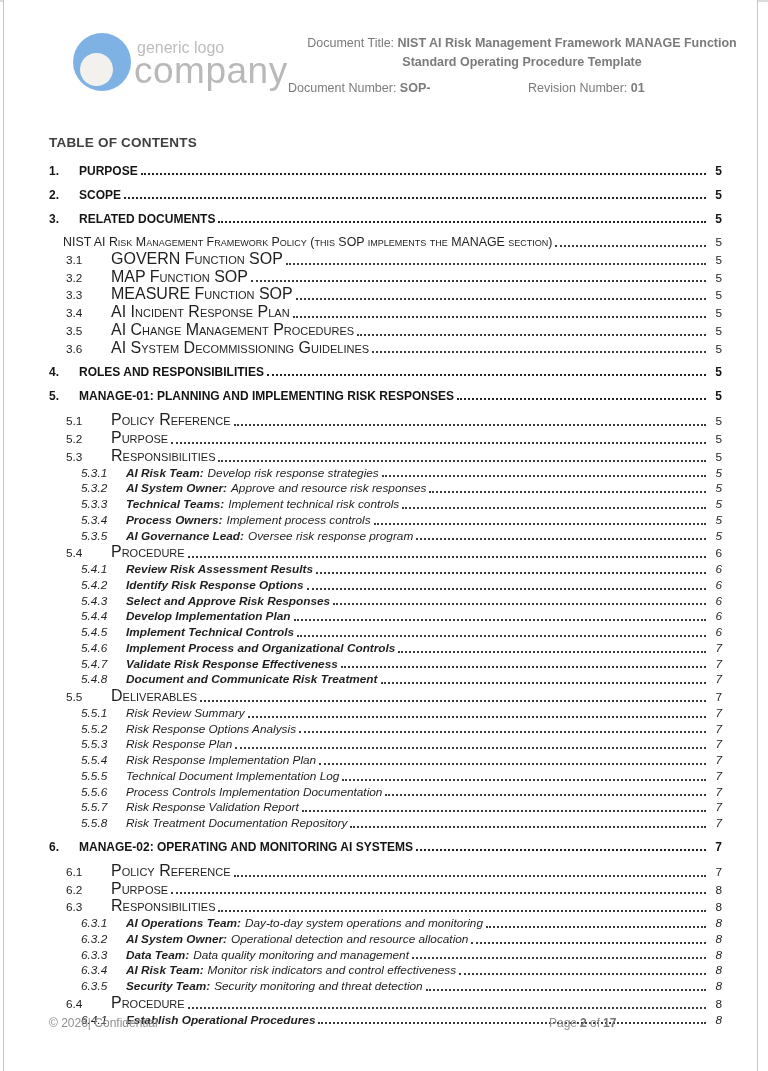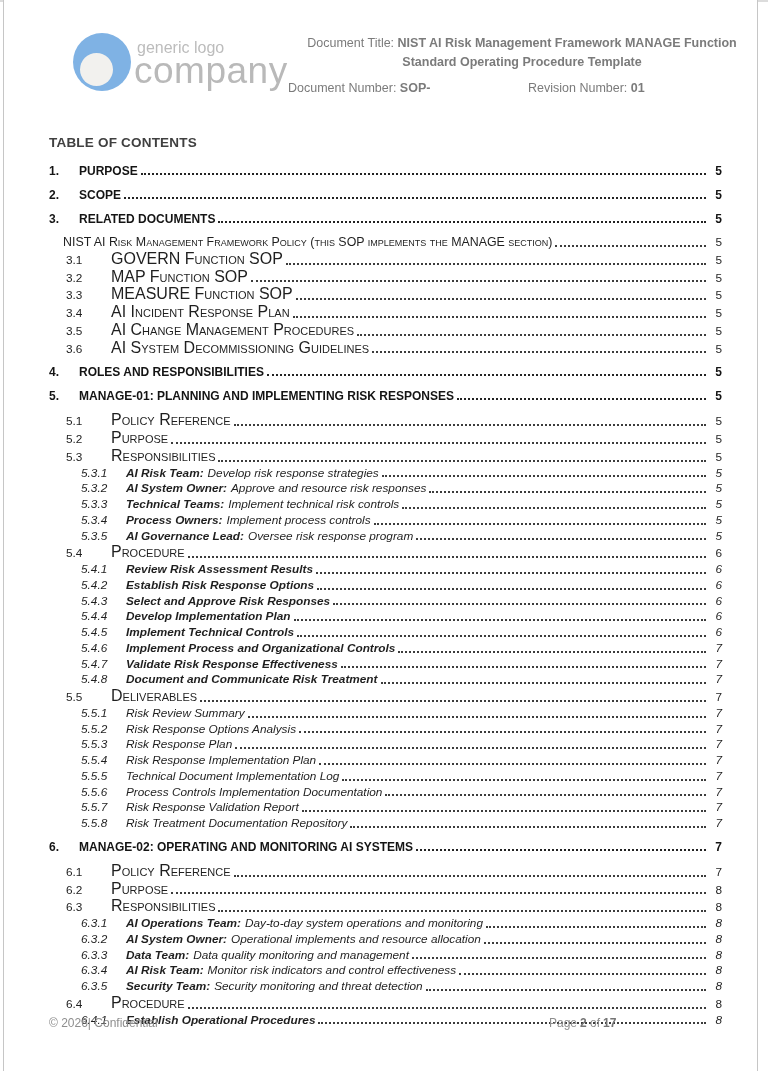--- a/index.html
+++ b/index.html
@@ -230,21 +230,21 @@
     <span class="pg">6</span>
   </div>
         <div class="row s-l3bi">
     <span class="num">5.4.1</span>
     <span class="txt"><span class="txt-body">Review Risk Assessment Results</span></span>
     <span class="leader"></span>
     <span class="pg">6</span>
   </div>
         <div class="row s-l3bi">
     <span class="num">5.4.2</span>
-    <span class="txt"><span class="txt-body">Establish Risk Response Options</span></span>
+    <span class="txt"><span class="txt-body">Identify Risk Response Options</span></span>
     <span class="leader"></span>
     <span class="pg">6</span>
   </div>
         <div class="row s-l3bi">
     <span class="num">5.4.3</span>
     <span class="txt"><span class="txt-body">Select and Approve Risk Responses</span></span>
     <span class="leader"></span>
     <span class="pg">6</span>
   </div>
         <div class="row s-l3bi">
@@ -356,21 +356,21 @@
     <span class="pg">8</span>
   </div>
         <div class="row s-l3role">
     <span class="num">6.3.1</span>
     <span class="txt"><i class="lead">AI Operations Team:</i><span class="txt-body">Day-to-day system operations and monitoring</span></span>
     <span class="leader"></span>
     <span class="pg">8</span>
   </div>
         <div class="row s-l3role">
     <span class="num">6.3.2</span>
-    <span class="txt"><i class="lead">AI System Owner:</i><span class="txt-body">Operational implements and resource allocation</span></span>
+    <span class="txt"><i class="lead">AI System Owner:</i><span class="txt-body">Operational detection and resource allocation</span></span>
     <span class="leader"></span>
     <span class="pg">8</span>
   </div>
         <div class="row s-l3role">
     <span class="num">6.3.3</span>
     <span class="txt"><i class="lead">Data Team:</i><span class="txt-body">Data quality monitoring and management</span></span>
     <span class="leader"></span>
     <span class="pg">8</span>
   </div>
         <div class="row s-l3role">

